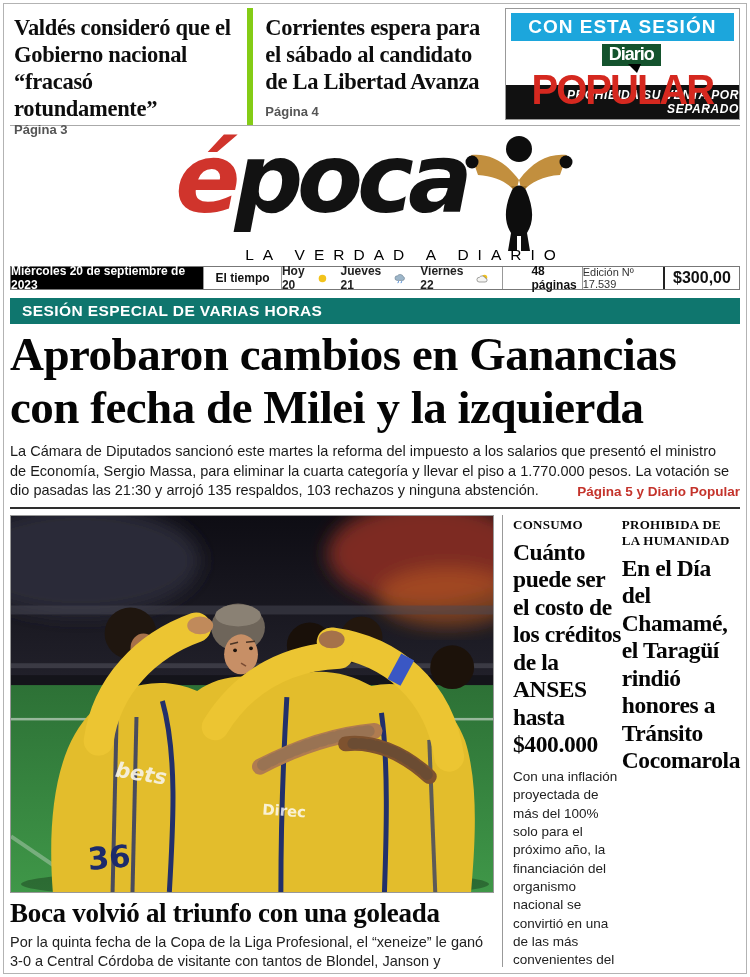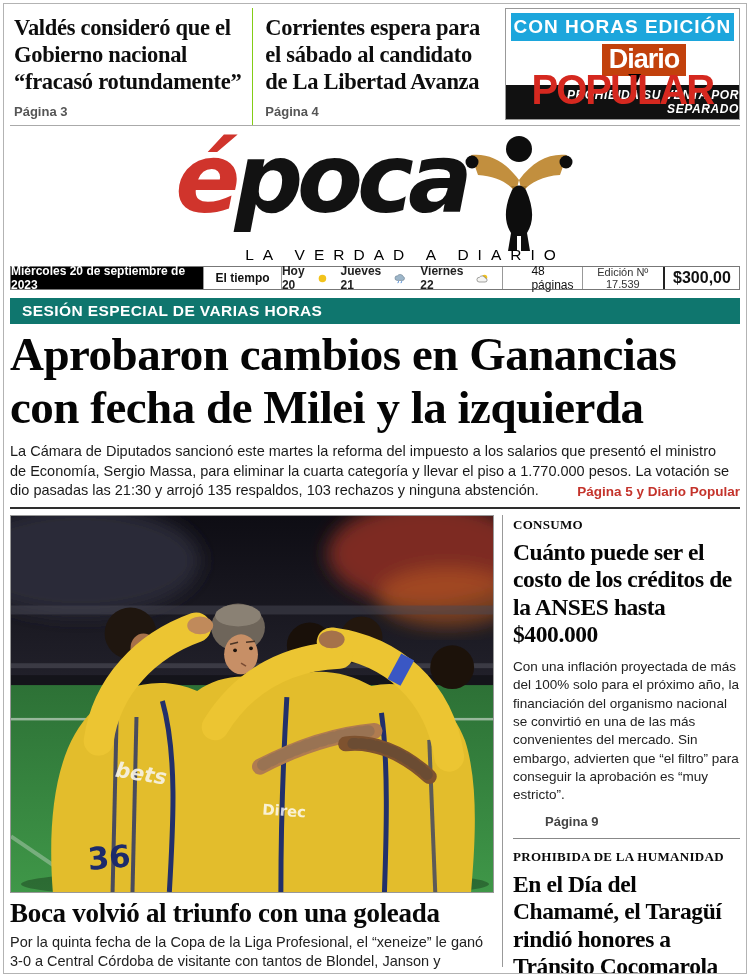--- a/index.html
+++ b/index.html
@@ -4,69 +4,69 @@
 <style>
   html,body{margin:0;padding:0;background:#fff;}
   body{width:750px;height:977px;position:relative;font-family:"Liberation Sans",sans-serif;color:#111;}
   .page{position:absolute;inset:3px;border:1px solid #b3b3b3;padding:4px 6px;box-sizing:border-box;overflow:hidden;background:#fff;}
 
   
   .top-strip{display:flex;height:118px;border-bottom:1px solid #aaa;box-sizing:border-box;}
   .top-story{padding:6px 10px 0 4px;box-sizing:border-box;display:flex;flex-direction:column;}
   .top-story h3{margin:0;font-family:"Liberation Serif",serif;font-weight:bold;font-size:22.5px;line-height:1.2;letter-spacing:-0.3px;color:#0d0d0d;}
   .top-story .pref{margin-top:auto;padding-bottom:6px;font-size:13px;font-weight:bold;color:#555;}
-  .ts1{width:244px;border-right:1px solid #84cc16;}
+  .ts1{width:244px;border-right:6px solid #84cc16;}
   .ts2{width:244px;padding-left:12px;}
   .promo{margin-left:8px;width:236px;height:112px;border:1px solid #999;box-sizing:border-box;display:flex;flex-direction:column;overflow:hidden;}
   .promo-banner{margin:4px 5px 0;background:#1ca6dc;color:#fff;text-align:center;font-weight:bold;font-size:19px;letter-spacing:1px;padding:3px 0;}
   .dp-logo{position:relative;flex:1;}
-  .dp-diario{position:absolute;top:3px;left:96px;background:#c2410c;color:#fff;font-weight:bold;font-size:27px;letter-spacing:-1px;padding:0 7px 1px;}
+  .dp-diario{position:absolute;top:3px;left:96px;background:#14532d;color:#fff;font-weight:bold;font-size:18px;letter-spacing:-1px;padding:0 7px 1px;}
   .dp-diario::after{content:"";position:absolute;left:26px;bottom:-7px;width:0;height:0;border-left:9px solid transparent;border-right:4px solid transparent;border-top:9px solid #000;}
   .dp-popular{position:absolute;top:26px;left:0;width:100%;text-align:center;color:#d5281f;font-weight:bold;font-size:40px;letter-spacing:-2px;transform:scaleY(1.05);}
   .promo-footer{background:#111;color:#fff;font-style:italic;font-weight:bold;font-size:12px;letter-spacing:.6px;text-align:right;padding:3px 0;}
 
   
   .masthead{height:140px;position:relative;}
   .logo-row{display:flex;justify-content:center;align-items:flex-start;padding-top:6px;}
   .logo-text{font-family:"DejaVu Sans",sans-serif;font-weight:bold;font-style:italic;font-size:96px;line-height:.98;letter-spacing:-6px;}
   .logo-accent{color:#d0342c;}
   .logo-rest{color:#121212;text-align:center;}
   .logo-fig{margin-left:-4px;margin-top:2px;}
   .tagline{text-align:center;font-weight:normal;font-size:15.5px;letter-spacing:9px;color:#000;margin-top:-6px;padding-left:60px;}
 
   
   .info-bar{display:flex;align-items:stretch;height:24px;border:1px solid #777;box-sizing:border-box;font-size:12px;}
   .ib-date{background:#000;color:#fff;font-weight:bold;display:flex;align-items:center;justify-content:center;width:218px;}
   .ib-cell{display:flex;align-items:center;justify-content:center;border-left:1px solid #999;box-sizing:border-box;}
   .ib-tiempo{width:88px;font-weight:bold;color:#111;}
   .ib-weather{flex:1;gap:14px;justify-content:flex-end;padding-right:14px;font-weight:bold;color:#222;}
   .wx{display:flex;align-items:center;gap:9px;}
-  .ib-pages{width:86px;font-weight:normal;padding-left:28px;}
-  .ib-edition{width:92px;color:#333;font-size:11px;text-align:center;}
+  .ib-pages{width:86px;font-weight:bold;padding-left:28px;}
+  .ib-edition{width:92px;color:#333;font-size:11px;}
   .ib-price{width:86px;font-weight:bold;font-size:16px;border-left:2px solid #222;}
 
   
   .kicker-bar{margin-top:8px;background:#0f766e;color:#fff;font-weight:bold;font-size:15.5px;letter-spacing:.4px;padding:4px 0 4px 12px;}
   .main-headline{margin:4px 0 0;font-family:"Liberation Serif",serif;font-weight:bold;font-size:47px;line-height:1.13;letter-spacing:-0.5px;color:#050505;}
   .main-headline span{display:block;}
   .deck{position:relative;margin-top:8px;font-size:14.5px;line-height:1.35;color:#1a1a1a;}
   .deck p{margin:0;padding-right:4px;}
   .pageref-red{position:absolute;right:0;bottom:0;color:#c4332b;font-weight:bold;font-size:13.5px;}
   .rule{border-top:2px solid #2e2e2e;margin-top:6px;}
 
   
   .content{display:flex;margin-top:6px;height:452px;}
   .left-col{width:484px;display:flex;flex-direction:column;}
   .photo{width:484px;height:378px;border:1px solid #999;box-sizing:border-box;}
   .photo svg{display:block;width:100%;height:100%;}
   .left-col h2{margin:5px 0 0;font-family:"Liberation Serif",serif;font-weight:bold;font-size:27px;letter-spacing:-0.3px;color:#080808;}
   .photo-deck{position:relative;margin:4px 0 0;font-size:14.5px;line-height:1.35;color:#222;padding-right:2px;}
   .credit{position:absolute;right:0;bottom:1px;font-weight:bold;font-size:13.5px;color:#333;}
 
-  .right-col{flex:1;border-left:1px solid #999;margin-left:8px;padding-left:10px;display:flex;flex-direction:column;}
+  .right-col{flex:1;border-left:1px solid #999;margin-left:8px;padding-left:10px;display:flex;flex-direction:row;}
   .side-story .kick{font-family:"Liberation Serif",serif;font-weight:bold;font-size:13px;letter-spacing:.3px;color:#0a0a0a;margin:2px 0 0;}
   .side-story h3{margin:6px 0 0;font-family:"Liberation Serif",serif;font-weight:bold;font-size:23.5px;line-height:1.17;letter-spacing:-0.4px;color:#050505;}
   .side-story .body{margin:9px 0 0;font-size:13.5px;line-height:1.36;color:#222;}
   .side-story .pref{margin:9px 0 0;font-size:13px;font-weight:bold;color:#444;padding-left:32px;}
   .side-divider{border-bottom:1px solid #888;margin:9px 0 8px;}
 </style>
 </head>
 <body>
 
 <div class="page">
@@ -74,21 +74,21 @@
   <header class="top-strip">
     <article class="top-story ts1">
       <h3>Valdés consideró que el Gobierno nacional “fracasó rotundamente”</h3>
       <div class="pref">Página 3</div>
     </article>
     <article class="top-story ts2">
       <h3>Corrientes espera para el sábado al candidato de La Libertad Avanza</h3>
       <div class="pref">Página 4</div>
     </article>
     <div class="promo">
-      <div class="promo-banner">CON HORAS EDICIÓN</div>
+      <div class="promo-banner">CON ESTA SESIÓN</div>
       <div class="dp-logo">
         <span class="dp-diario">Diario</span>
         <span class="dp-popular">POPULAR</span>
       </div>
       <div class="promo-footer">PROHIBIDA SU VENTA POR SEPARADO</div>
     </div>
   </header>
 
   <section class="masthead">
     <div class="logo-row">

